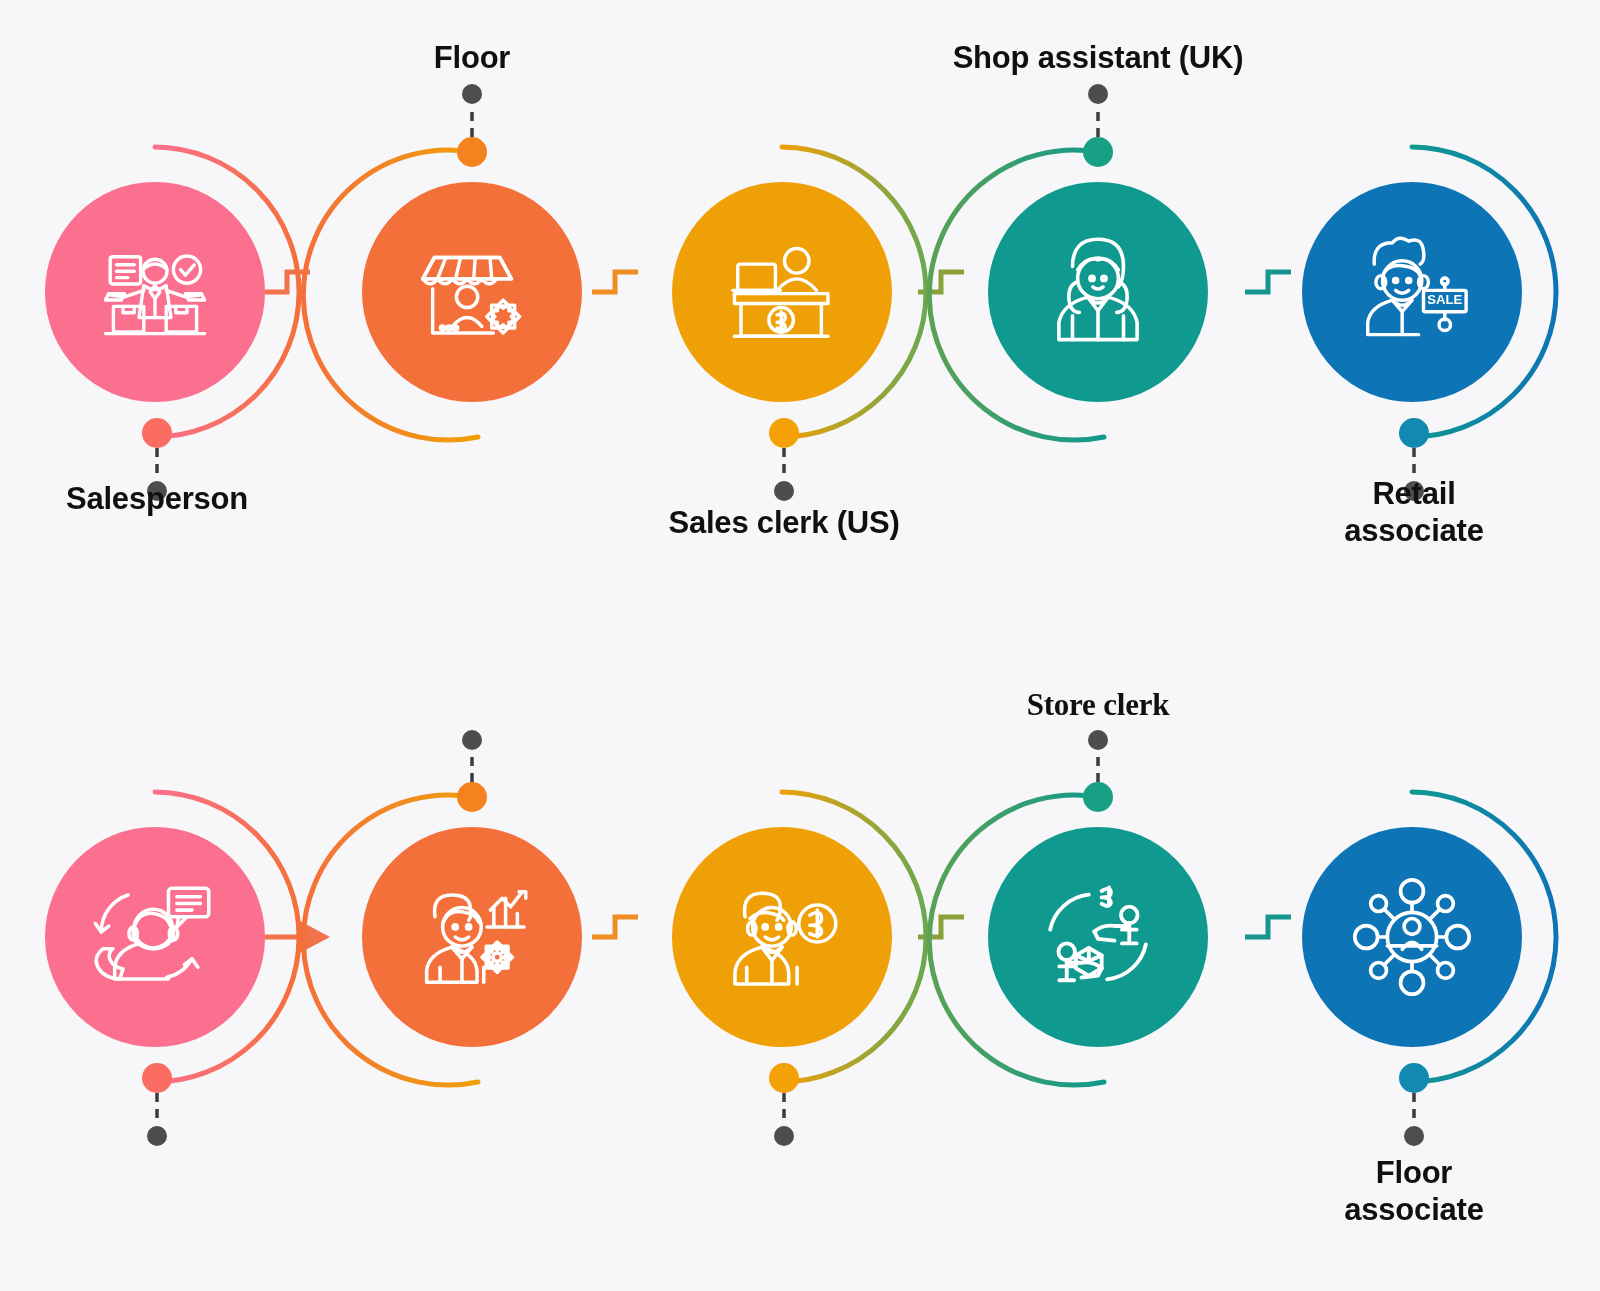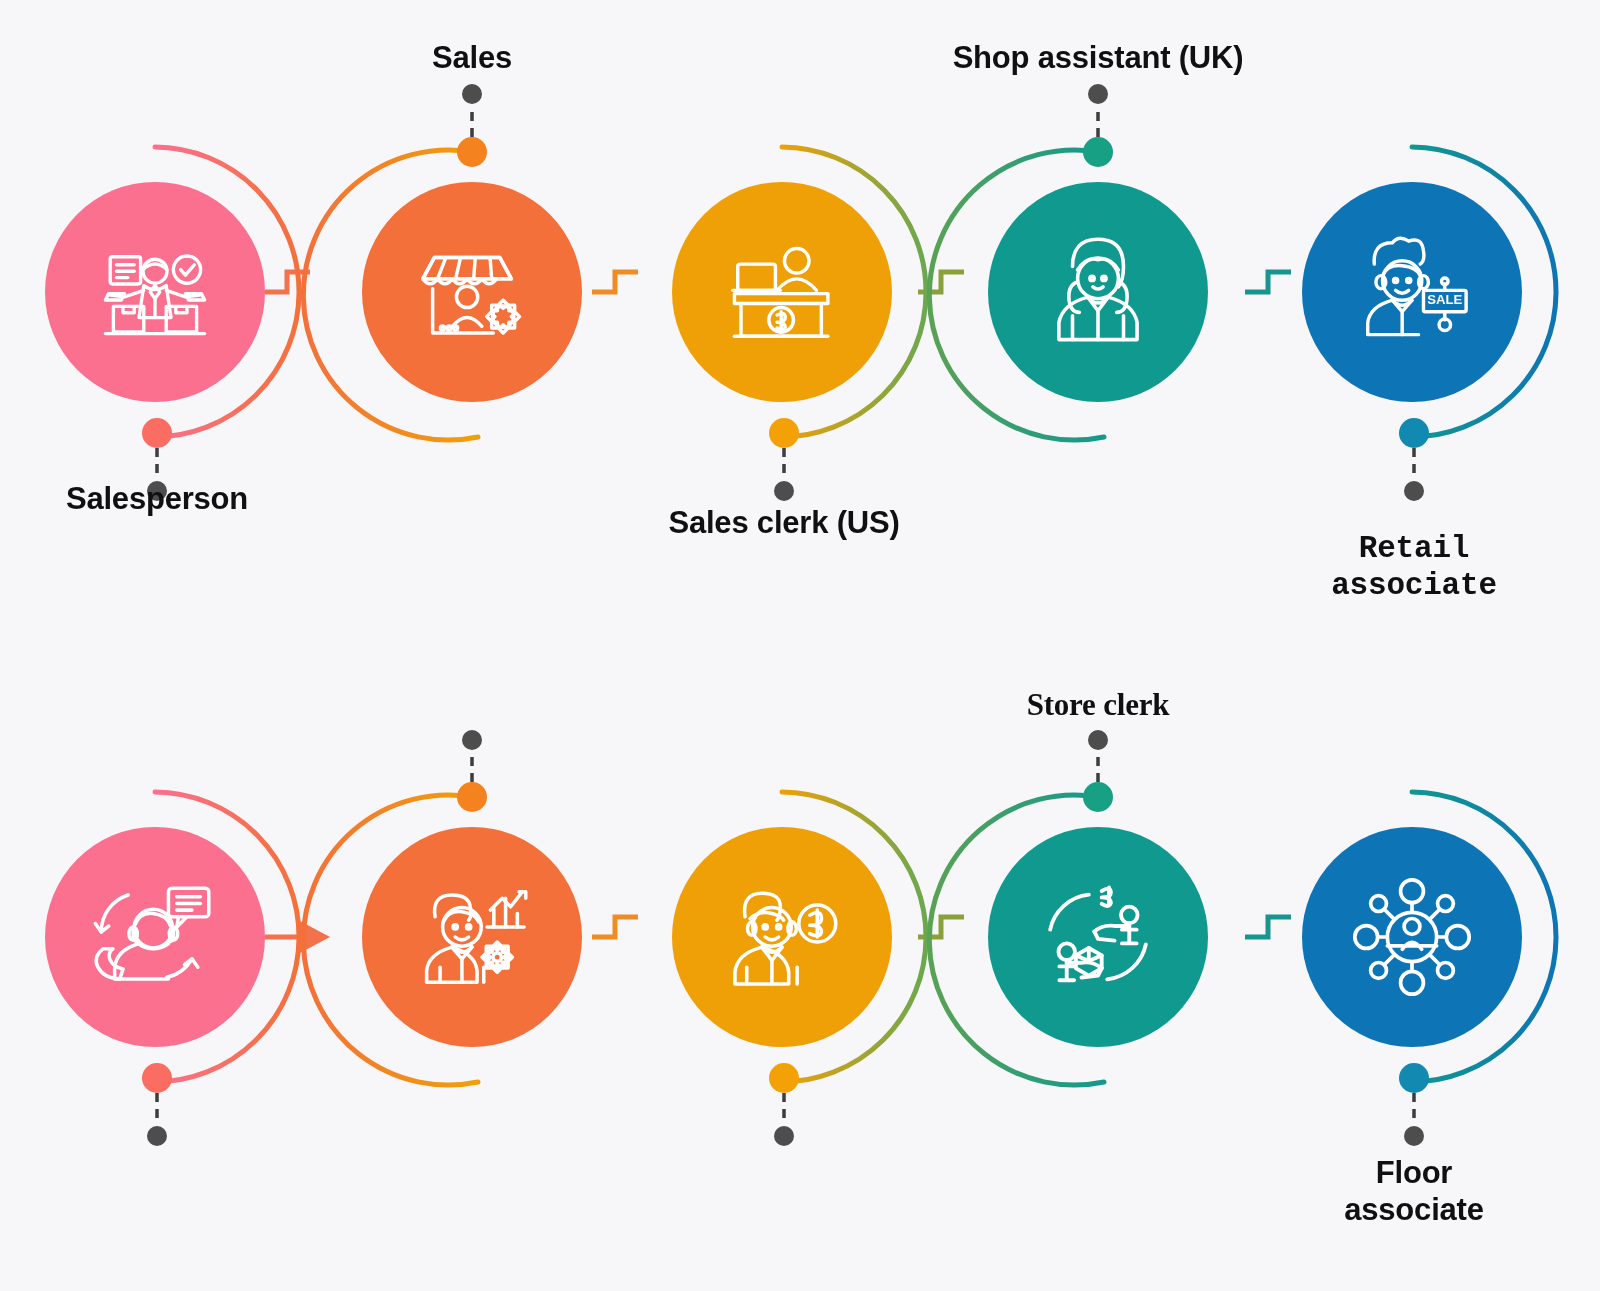--- a/index.html
+++ b/index.html
@@ -380,27 +380,27 @@
       <g>
         <circle cx="1414" cy="1078" r="15" fill="#1189b0"></circle>
         <line x1="1414" y1="1093" x2="1414" y2="1125" stroke="#3d3d3d" stroke-width="3.5" stroke-dasharray="9 7"></line>
         <circle cx="1414" cy="1136" r="10" fill="#4d4d4d"></circle>
       </g>
     </g>
   </svg>
 
   <div class="node-label below" style="left:157px; top:481px;">Salesperson</div>
 
-  <div class="node-label above" style="left:472px; top:40px;">Sales</div>
+  <div class="node-label above" style="left:472px; top:40px;">Floor</div>
 
   <div class="node-label above" style="left:1098px; top:40px;">Shop assistant (UK)</div>
 
   <div class="node-label below" style="left:784px; top:505px;">Sales clerk (US)</div>
 
-  <div class="node-label below" style="left:1414px; top:531px;font-family:Liberation Mono, monospace;">Retail associate</div>
+  <div class="node-label below" style="left:1414px; top:476px;">Retail associate</div>
 
 
 
 
   <div class="node-label above" style="left:1098px; top:687px;font-family:Liberation Serif, serif;">Store clerk</div>
 
   <div class="node-label below" style="left:1414px; top:1155px;">Floor associate</div>
 
 </div>
 

